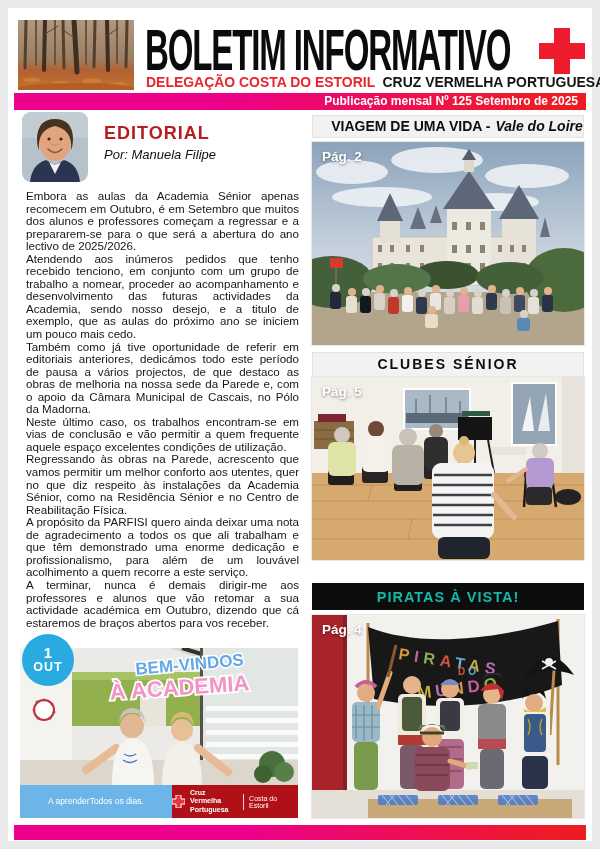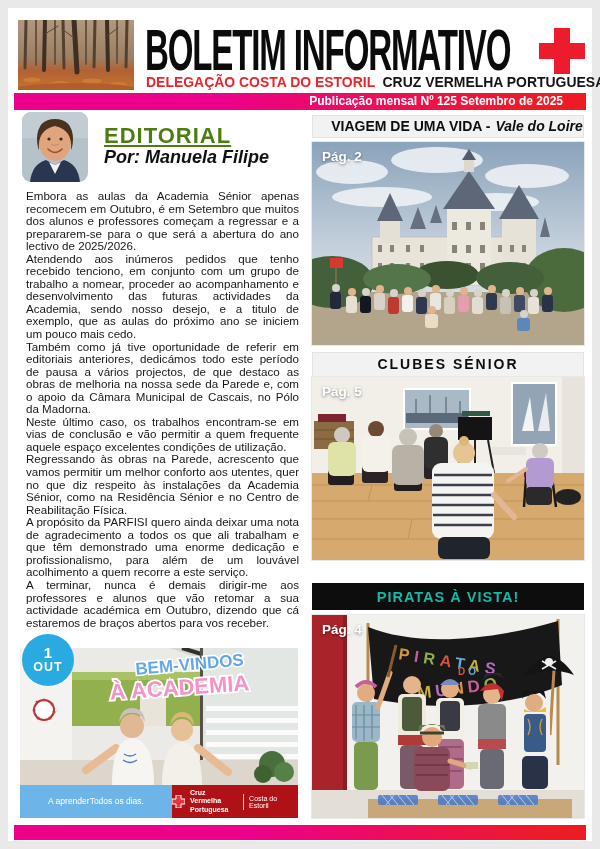--- a/index.html
+++ b/index.html
@@ -13,28 +13,28 @@
                   letter-spacing:-2px;line-height:1;color:#0b0b0b;white-space:nowrap;
                   transform:scaleX(.57);transform-origin:0 0;}
   .redcross{position:absolute;left:538px;top:27px;width:48px;height:48px;}
   .masthead-sub{position:absolute;left:146px;top:73px;font-size:15px;font-weight:bold;
                 white-space:nowrap;transform:scaleX(.93);transform-origin:0 0;}
   .masthead-sub .red{color:#e8262d;}
   .masthead-sub .blk{color:#141414;margin-left:4px;}
   .issue-bar{position:absolute;left:14px;top:93px;width:572px;height:17px;
              background:linear-gradient(90deg,#ec008c 0%,#ec008c 35%,#ed1c24 92%);
              color:#fff;font-size:12px;font-weight:bold;line-height:17px;text-align:right;
-             padding-right:23px;box-sizing:border-box;}
+             padding-right:8px;box-sizing:border-box;}
 
   
   .portrait{position:absolute;left:22px;top:112px;width:66px;height:70px;border-radius:9px;
             overflow:hidden;}
-  .editorial-heading{position:absolute;left:104px;top:123px;font-size:22px;font-weight:bold;
-                     letter-spacing:1px;color:#4d7c0f;text-decoration:underline;}
-  .editorial-byline{position:absolute;left:104px;top:147px;font-size:18px;font-weight:bold;
+  .editorial-heading{position:absolute;left:104px;top:123px;font-size:18px;font-weight:bold;
+                     letter-spacing:1px;color:#b91c1c;}
+  .editorial-byline{position:absolute;left:104px;top:147px;font-size:13px;font-weight:normal;
                     font-style:italic;color:#111;}
   .editorial-body{position:absolute;left:26px;top:190px;width:273px;font-size:11.6px;
                   line-height:12.55px;text-align:justify;color:#161616;hyphens:auto;}
   .editorial-body p{margin:0;}
 
   
   .sec-title{position:absolute;left:312px;width:272px;background:#f2f2f2;border:1px solid #e3e3e3;
              box-sizing:border-box;text-align:center;font-weight:bold;color:#0d0d0d;}
   .t-viagem{top:115px;height:23px;line-height:21px;font-size:14px;padding-left:18px;}
   .t-viagem .accent{font-style:italic;margin-left:5px;}

